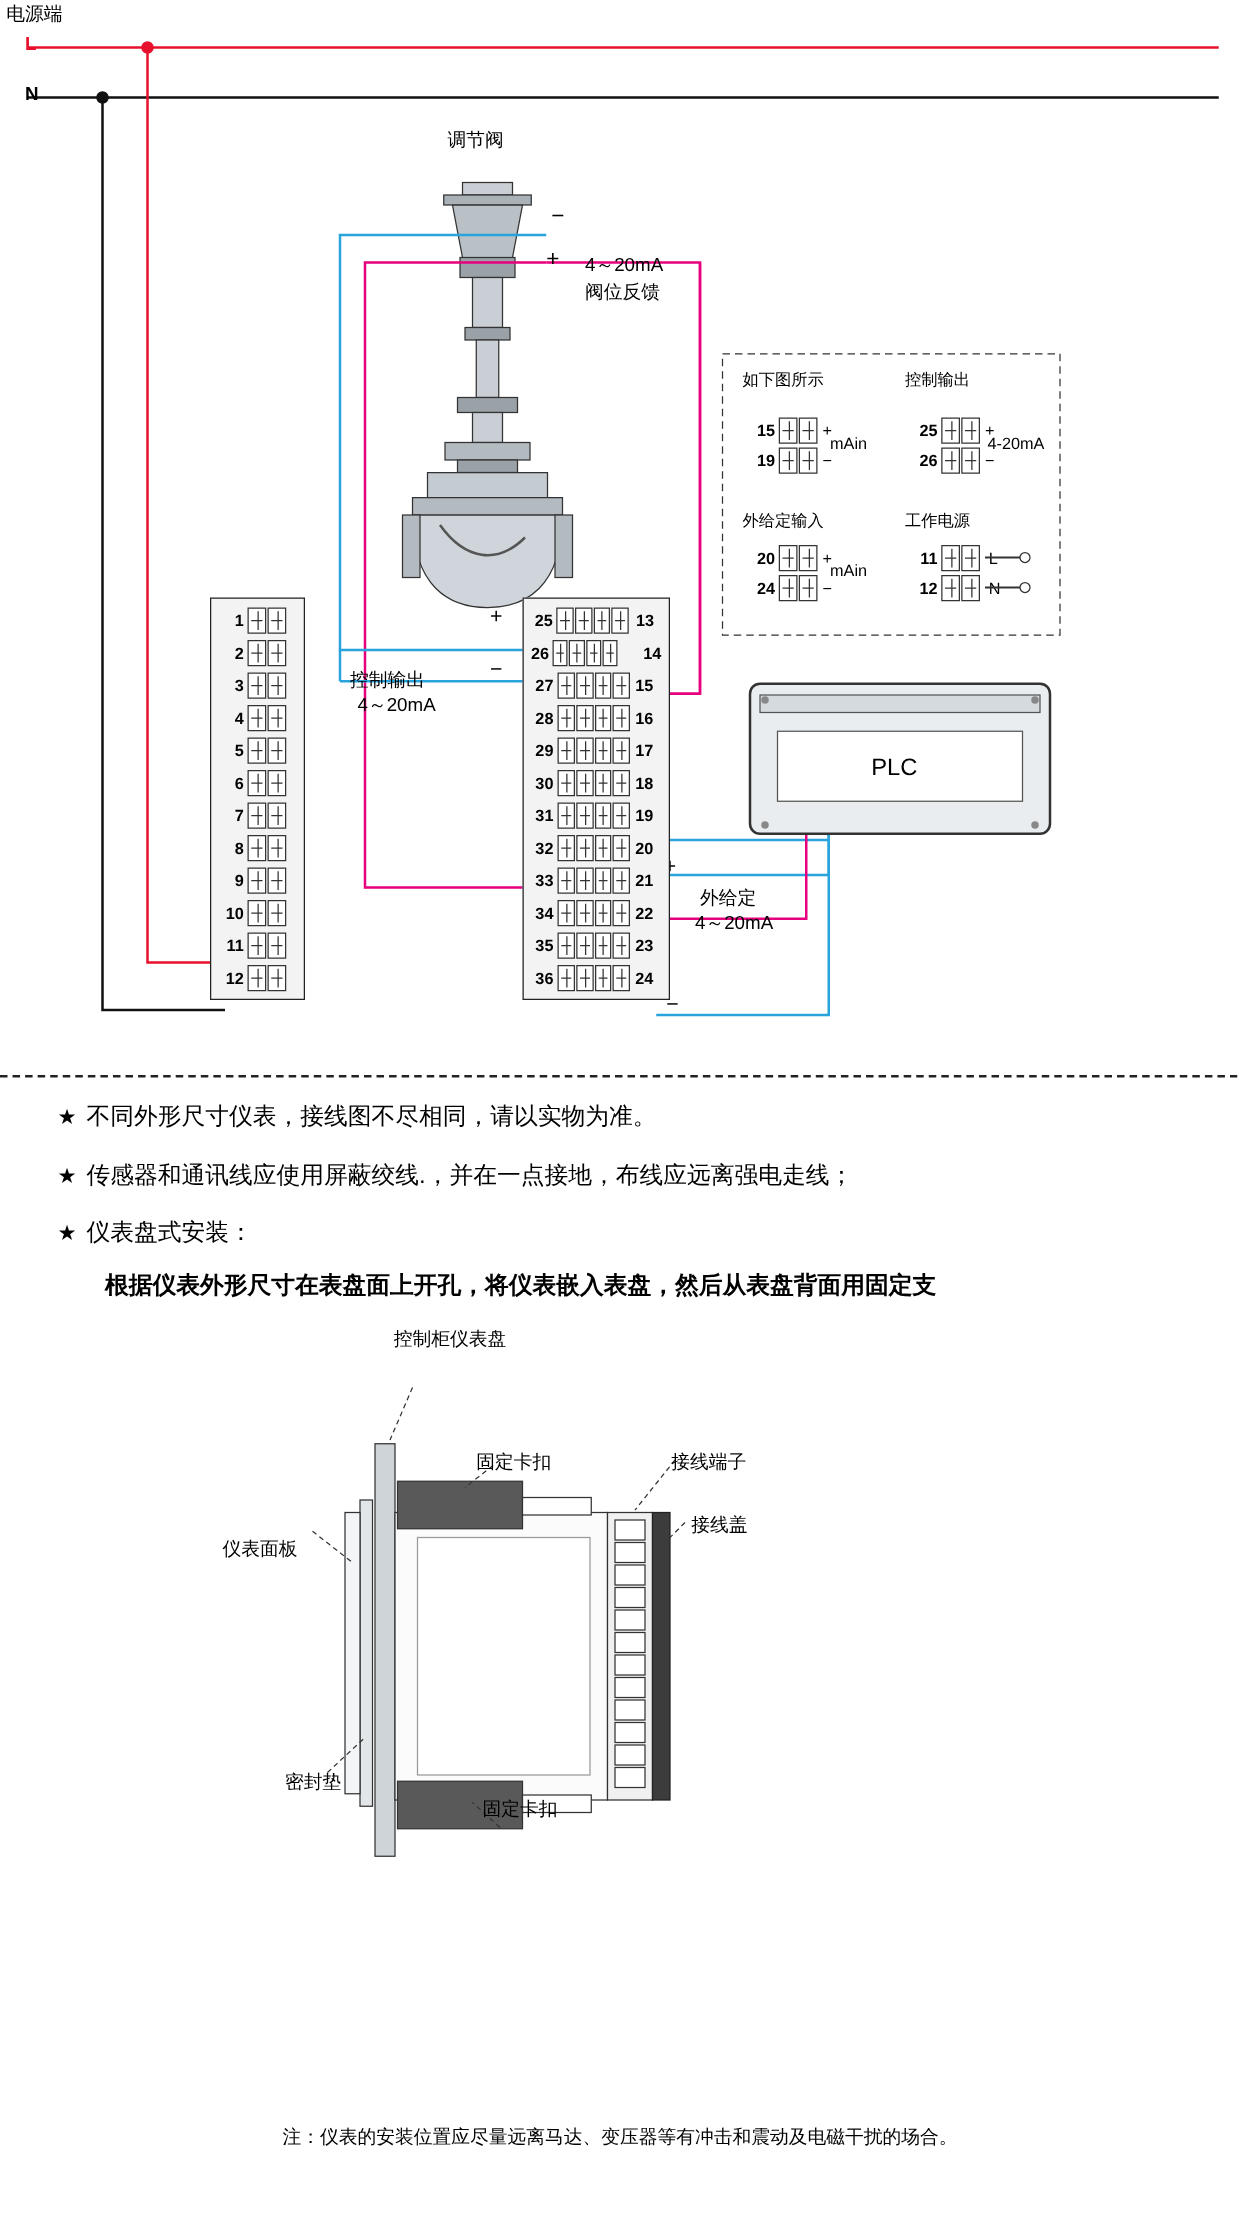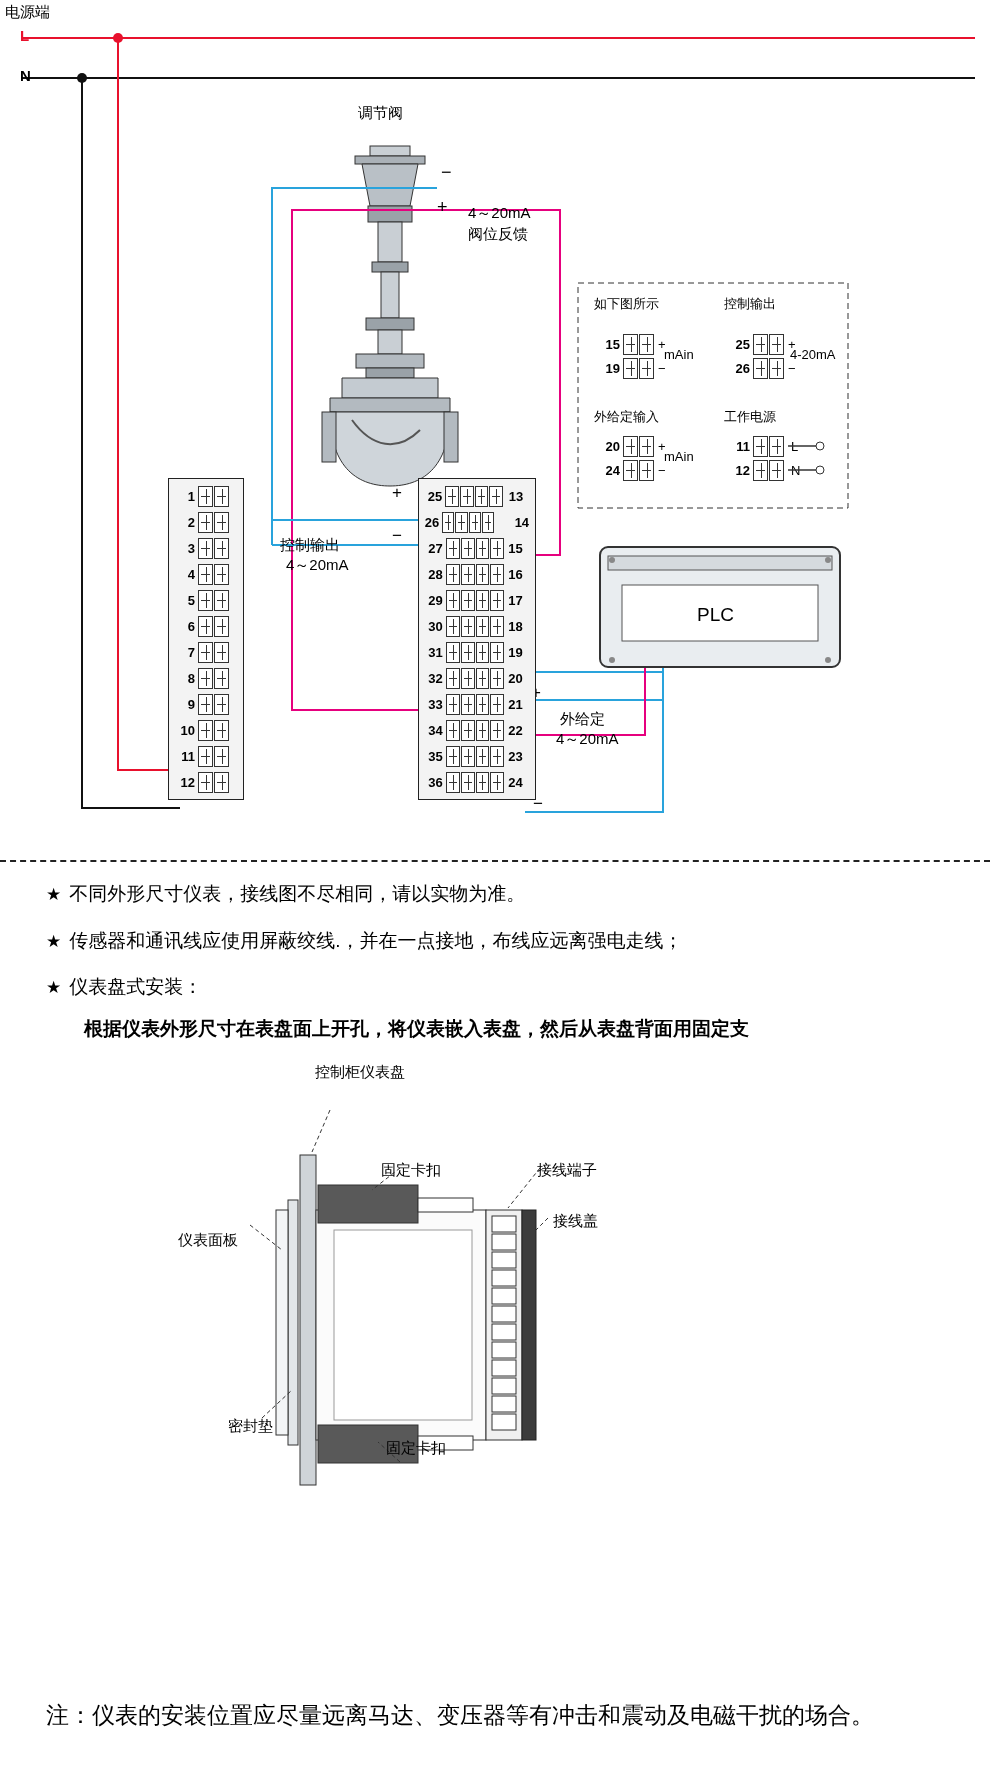--- a/index.html
+++ b/index.html
@@ -14,21 +14,21 @@
   .tblock{position:absolute;background:#f3f3f3;border:1px solid #222;}
   .trow{position:relative;height:26px;display:flex;align-items:center;}
   .tnum{width:26px;text-align:right;padding-right:3px;font-size:13px;font-weight:bold;}
   .screw{width:13px;height:19px;border:1px solid #333;background:#fff;position:relative;margin-right:1px;}
   .screw:before{content:"";position:absolute;left:50%;top:2px;bottom:2px;width:1px;background:#333;}
   .screw:after{content:"";position:absolute;top:50%;left:2px;right:2px;height:1px;background:#333;}
   .pairbox{display:flex;}
   .note-line{font-size:19px;line-height:1.5;white-space:nowrap;}
   .star{color:#000;font-size:17px;margin-right:8px;}
   .para{font-size:19px;line-height:1.75;font-weight:bold;}
-  .footer{font-size:23px;}
+  .footer{font-size:15px;text-align:center;}
   svg{position:absolute;left:0;top:0;}
 </style>
 </head>
 <body>
 
 <div class="page">
 
   <svg width="990" height="860">
 
     <line x1="22" y1="38" x2="975" y2="38" stroke="#e8112d" stroke-width="2"></line>

